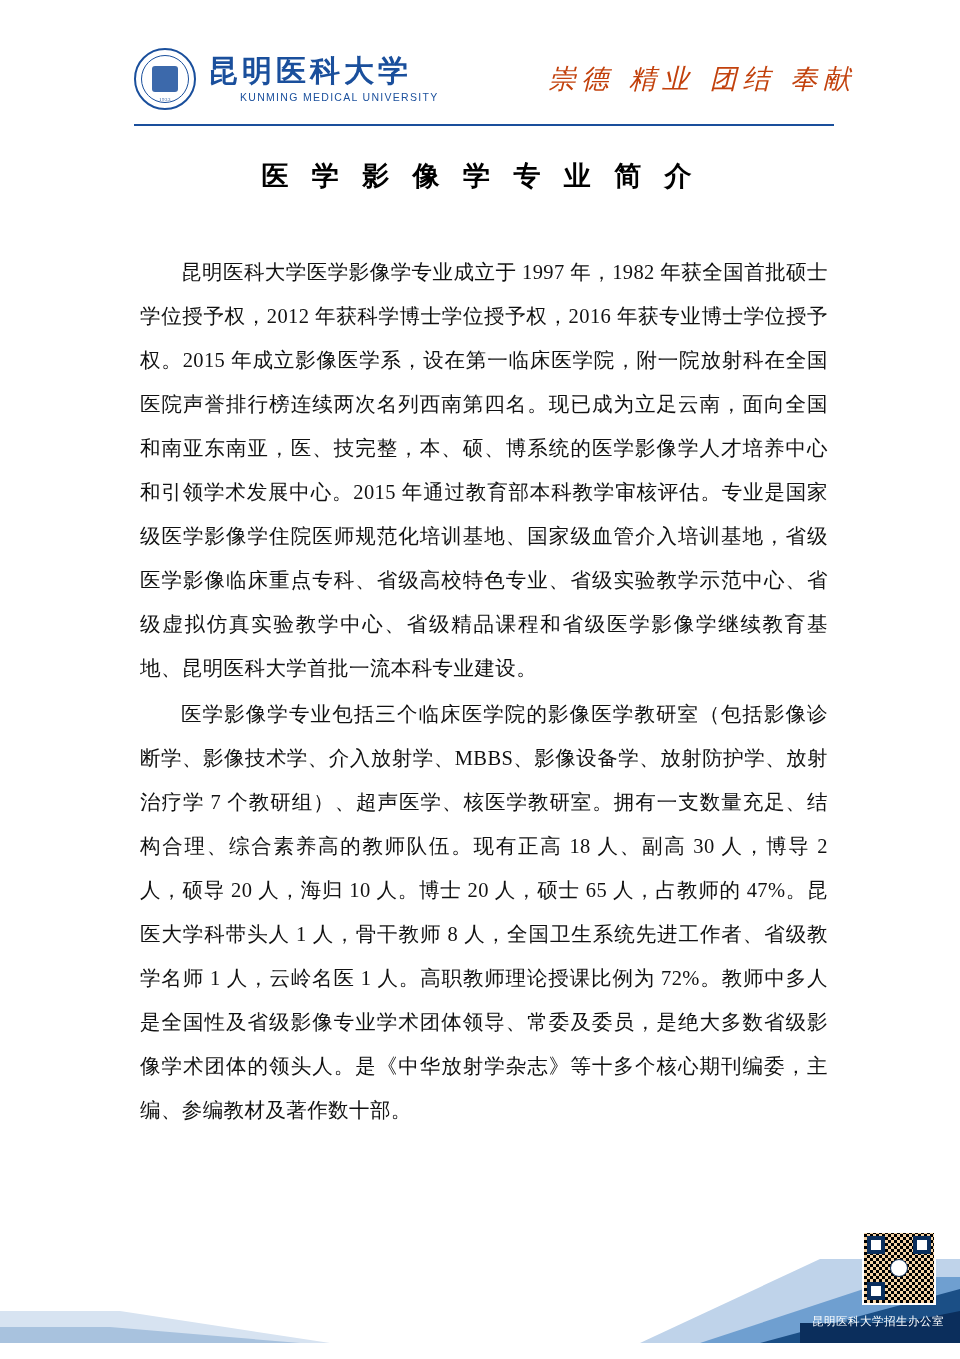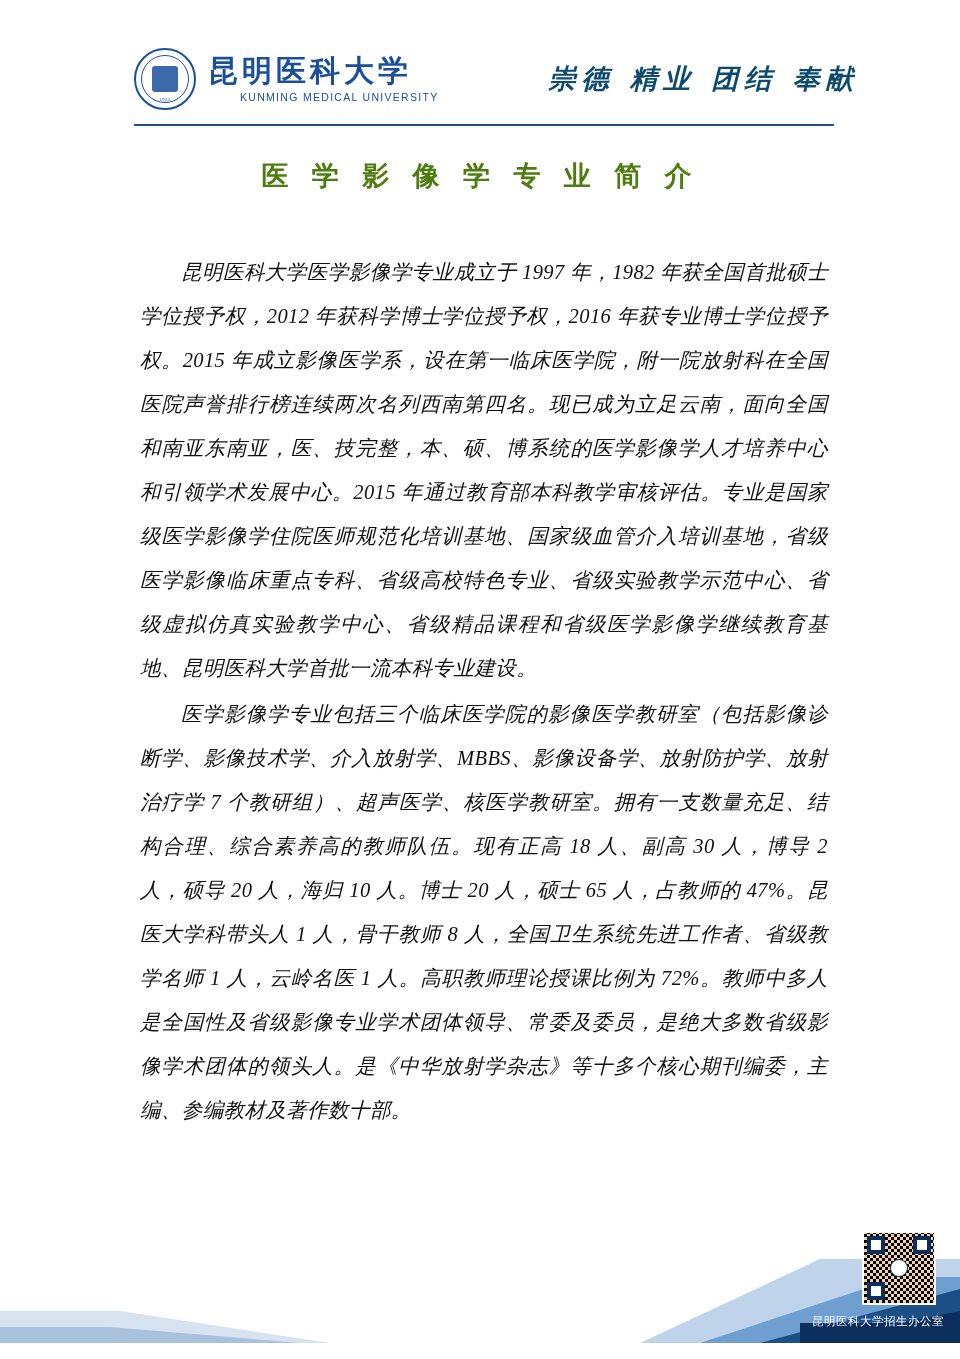--- a/index.html
+++ b/index.html
@@ -85,22 +85,22 @@
     font-size: 10.5px;
     color: #1a4f9c;
     letter-spacing: 1.3px;
     margin-top: 4px;
     padding-left: 32px;
   }
   .motto {
     margin-left: 110px;
     font-family: "DejaVu Sans", sans-serif;
     font-size: 27px;
-    font-weight: bold;
-    color: #0c4a6e;
+    font-weight: normal;
+    color: #c2410c;
     letter-spacing: 6px;
     font-style: italic;
     white-space: nowrap;
   }
   .header-rule {
     position: absolute;
     left: 130px;
     top: 124px;
     width: 700px;
     height: 2px;
@@ -110,31 +110,30 @@
   
   .doc-title {
     position: absolute;
     left: 0;
     top: 158px;
     width: 960px;
     text-align: center;
     font-family: "DejaVu Sans", sans-serif;
     font-size: 27px;
     font-weight: bold;
-    color: #4d7c0f;
+    color: #000000;
     letter-spacing: 7px;
   }
 
   
   .content {
     position: absolute;
     left: 140px;
     top: 250px;
     width: 688px;
-    font-style: italic;
   }
   .para {
     font-family: "Liberation Serif", serif;
     font-size: 20.5px;
     line-height: 44px;
     color: #111111;
     text-align: justify;
     text-justify: inter-ideograph;
     text-indent: 2em;
     margin: 0 0 2px 0;

